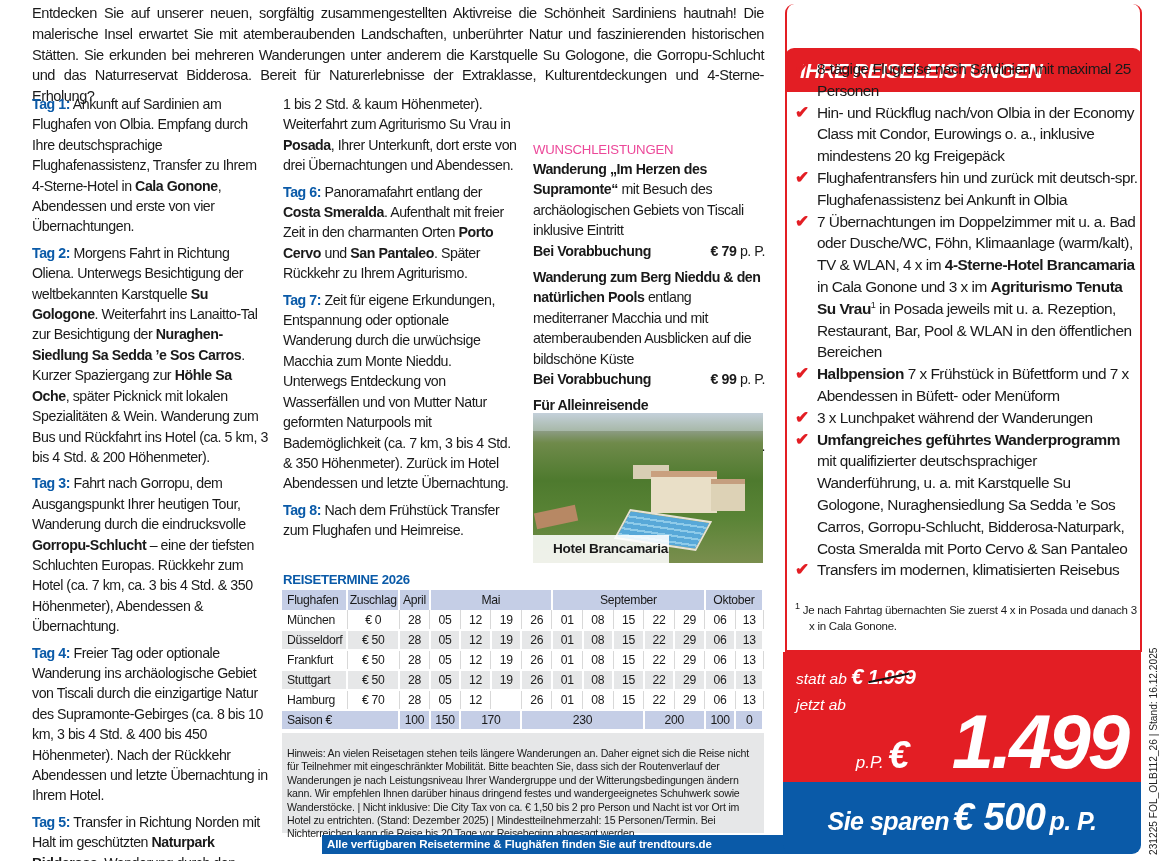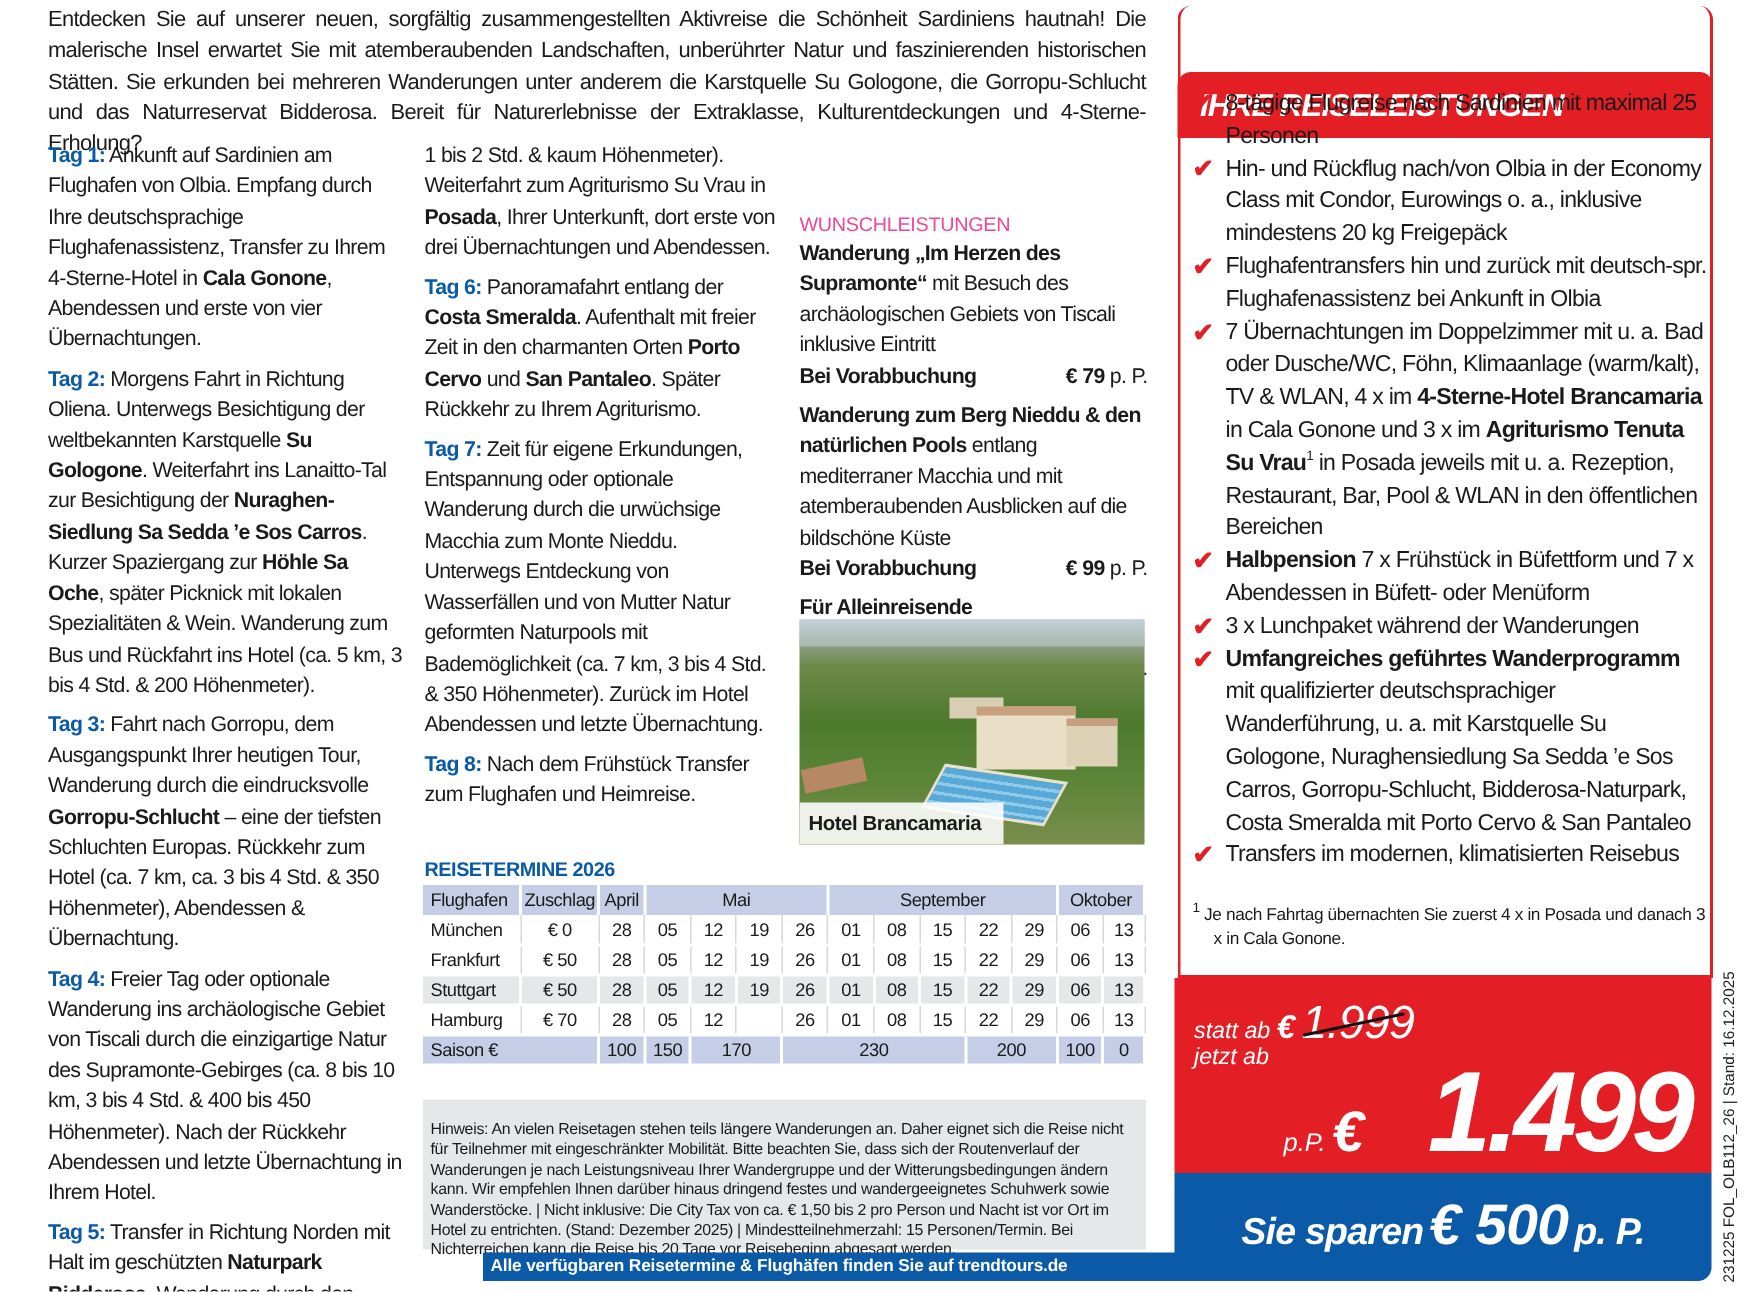--- a/index.html
+++ b/index.html
@@ -22,21 +22,21 @@
   .price-row { display: flex; justify-content: space-between; font-weight: bold; }
   .price-row .pp { font-weight: normal; }
 
   #hotel-photo { position: absolute; left: 533px; top: 413px; width: 230px; height: 150px; overflow: hidden; background: linear-gradient(180deg, #a8b6bf 0%, #9aa5a0 8%, #6f8a4a 20%, #4e7a2e 45%, #5a8436 70%, #7a8e4e 100%); }
   #hotel-photo .sky { position: absolute; left: 0; top: 0; width: 230px; height: 18px; background: linear-gradient(180deg, #c4d0da, #a7b8a8); }
   #hotel-photo .bldg { position: absolute; left: 118px; top: 58px; width: 66px; height: 42px; background: #e9dfc7; border-top: 6px solid #c9a07e; }
   #hotel-photo .bldg2 { position: absolute; left: 178px; top: 66px; width: 34px; height: 32px; background: #ddd2b6; border-top: 5px solid #c59f7f; }
   #hotel-photo .bldg3 { position: absolute; left: 100px; top: 52px; width: 36px; height: 14px; background: #d8ceb4; }
   #hotel-photo .pool { position: absolute; left: 86px; top: 102px; width: 88px; height: 30px; background: repeating-linear-gradient(180deg, #58a8d8 0 4px, #8fcbe9 4px 6px); transform: skewX(-22deg) rotate(8deg); border: 2px solid #e8e2d4; }
   #hotel-photo .roof { position: absolute; left: 2px; top: 96px; width: 42px; height: 16px; background: #b78864; transform: rotate(-12deg); }
-  #hotel-caption { position: absolute; left: 0; bottom: 0; width: 136px; height: 28px; background: rgba(255,255,255,0.88); font-weight: bold; font-size: 13.6px; letter-spacing: -0.3px; line-height: 28px; padding-left: 6px; }
+  #hotel-caption { position: absolute; left: 0; bottom: 0; width: 136px; height: 28px; background: rgba(255,255,255,0.88); font-weight: bold; font-size: 13.6px; letter-spacing: -0.3px; line-height: 28px; padding-left: 20px; }
 
   #reisetermine-title { position: absolute; left: 283px; top: 572px; color: #0a5aa8; font-weight: bold; font-size: 13.2px; letter-spacing: -0.3px; }
   #termine-table { position: absolute; left: 282px; top: 590px; width: 482px; border-collapse: collapse; font-size: 12.2px; letter-spacing: -0.3px; table-layout: fixed; }
   #termine-table td, #termine-table th { height: 20px; text-align: center; border-right: 2px solid #ffffff; font-weight: normal; padding: 0; }
   #termine-table th { background: #c5cee6; }
   #termine-table td:first-child, #termine-table th:first-child { text-align: left; padding-left: 5px; }
   #termine-table tr.zebra td { background: #e6e7e8; }
   #termine-table tr.plain td { background: #ffffff; border-right: 1px solid #d8d8d8; }
   #termine-table tr td { border-bottom: 2px solid #ffffff; }
   #termine-table tr.saison td { background: #c5cee6; }
@@ -47,21 +47,21 @@
   #leistungen { position: absolute; left: 785px; top: 4px; width: 357px; height: 648px; border: 2px solid #e31e24; border-top: none; border-radius: 9px 9px 0 0; background: #fff; }
   #leistungen-head { position: absolute; left: -2px; top: 0; width: 357px; height: 44px; background: #e31e24; border-radius: 9px 9px 0 0; color: #ffffff; font-weight: bold; font-style: italic; font-size: 21px; line-height: 46px; padding-left: 15px; letter-spacing: -0.6px; margin-top: 44px; }
   #leistungen-list { position: absolute; left: 8px; top: 54px; width: 345px; list-style: none; font-size: 15.4px; line-height: 21.8px; letter-spacing: -0.5px; }
   #leistungen-list li { position: relative; padding-left: 22px; }
   #leistungen-list li .check { position: absolute; left: 0; top: 0; color: #e31e24; font-weight: bold; font-size: 17px; }
   #footnote { position: absolute; left: 8px; top: 598px; width: 345px; font-size: 11.5px; line-height: 16px; letter-spacing: -0.25px; padding-left: 14px; text-indent: -14px; }
   #footnote sup, .sup { font-size: 9px; vertical-align: super; line-height: 0; }
 
   #price-box { position: absolute; left: 783px; top: 652px; width: 358px; height: 130px; background: #e31e24; color: #ffffff; }
   #statt { position: absolute; left: 13px; top: 12px; font-style: italic; font-size: 15.5px; }
-  #statt .old { font-weight: normal; font-size: 31px; position: relative; letter-spacing: -0.5px; text-align: center; }
+  #statt .old { font-weight: bold; font-size: 20px; position: relative; letter-spacing: -0.5px; text-align: center; }
   #statt .old::after { content: ""; position: absolute; left: 0; right: 6px; top: 50%; height: 2px; background: #111; transform: rotate(-12deg); }
   #statt .eur { font-weight: bold; font-size: 22px; }
   #jetzt { position: absolute; left: 13px; top: 44px; font-style: italic; font-size: 15.5px; }
   #new-price { position: absolute; right: 14px; top: 52px; font-style: italic; font-weight: bold; white-space: nowrap; }
   #new-price .pp { font-size: 17px; font-weight: normal; }
   #new-price .eur { font-size: 38px; }
   #new-price .val { font-size: 76px; letter-spacing: -3px; line-height: 76px; margin-left: 38px; }
 
   #savings { position: absolute; left: 783px; top: 782px; width: 358px; height: 72px; background: #0a5aa8; border-radius: 0 0 9px 9px; color: #ffffff; text-align: center; font-weight: bold; font-style: italic; line-height: 70px; letter-spacing: -0.5px; }
   #savings .s1 { font-size: 25px; }
@@ -164,20 +164,36 @@
         <td>19</td>
         <td>26</td>
         <td>01</td>
         <td>08</td>
         <td>15</td>
         <td>22</td>
         <td>29</td>
         <td>06</td>
         <td>13</td>
       </tr>
+      <tr class="zebra">
+        <td>Düsseldorf</td>
+        <td>€ 50</td>
+        <td>28</td>
+        <td>05</td>
+        <td>12</td>
+        <td>19</td>
+        <td>26</td>
+        <td>01</td>
+        <td>08</td>
+        <td>15</td>
+        <td>22</td>
+        <td>29</td>
+        <td>06</td>
+        <td>13</td>
+      </tr>
       <tr class="plain">
         <td>Frankfurt</td>
         <td>€ 50</td>
         <td>28</td>
         <td>05</td>
         <td>12</td>
         <td>19</td>
         <td>26</td>
         <td>01</td>
         <td>08</td>

